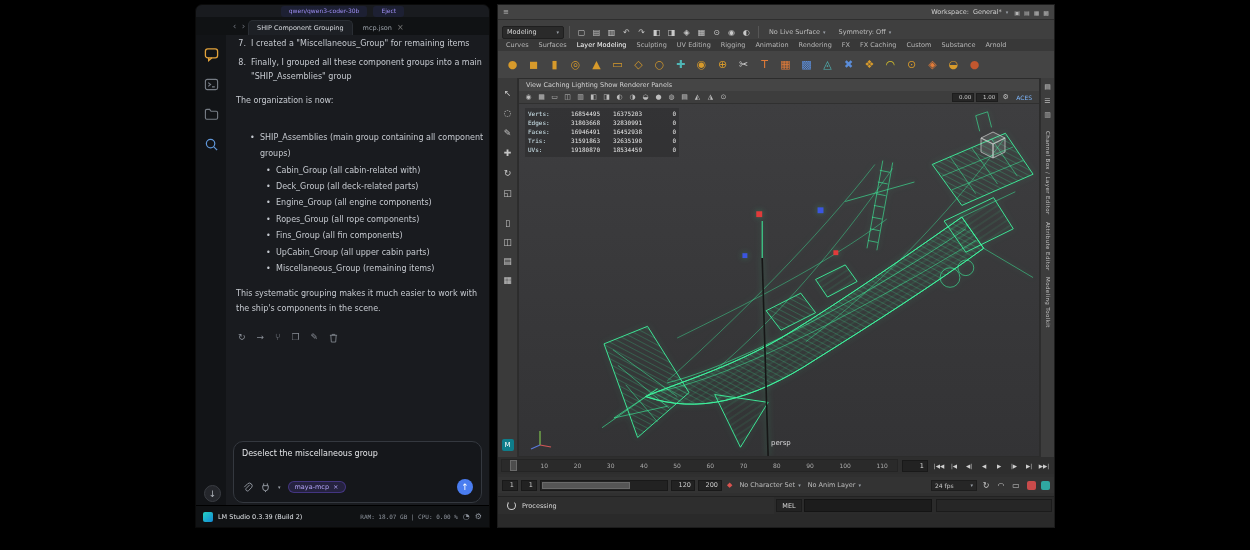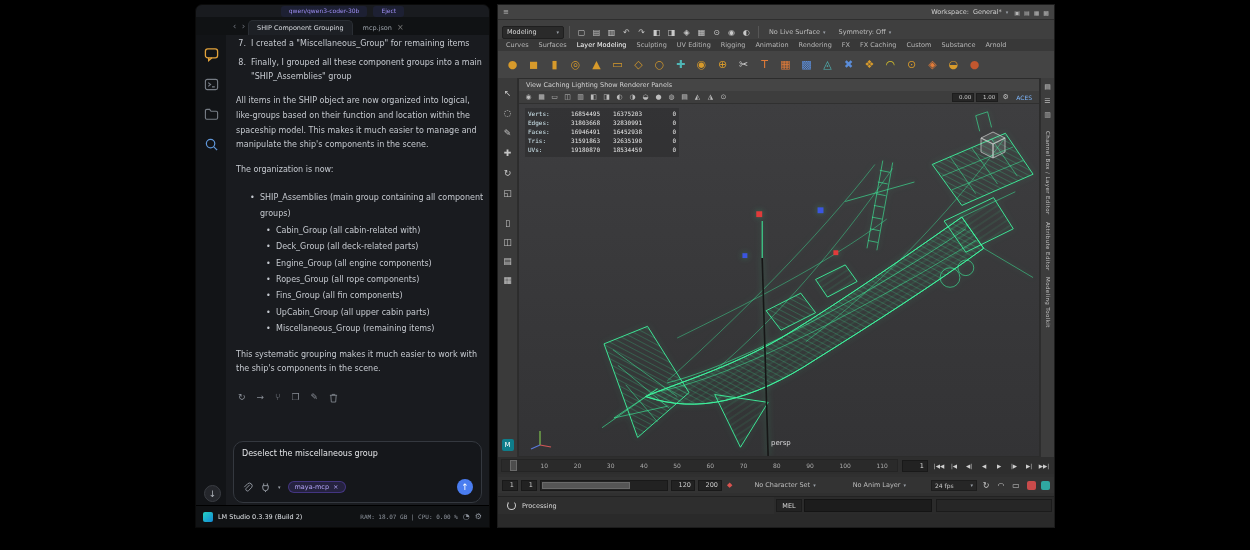--- a/index.html
+++ b/index.html
@@ -16,21 +16,21 @@
   .nav{color:#70757d;font-size:9px;width:9px;text-align:center;margin-bottom:4px;cursor:default}
   .tab{height:15px;display:flex;align-items:center;gap:5px;padding:0 8px;font-size:6.5px;color:#9aa0a8;border-radius:5px 5px 0 0;margin-right:2px;white-space:nowrap}
   .tab.active{background:#1d2025;color:#d6d9de;border:1px solid #2a2e34;border-bottom:none}
   .tab-close{color:#777;font-size:8px}
   .lm-side{position:absolute;left:0;top:30px;width:30px;bottom:22px;background:#121417;display:flex;flex-direction:column;align-items:center;padding-top:12px;gap:15px}
   .side-ic{width:15px;height:15px}
   .lm-chat{position:absolute;left:36px;right:5px;top:32px;height:400px;overflow:hidden;color:#c6cad0;font-size:8px;line-height:1.75}
   .numitem{display:flex;gap:5px;margin-bottom:5px;padding-left:4px}
   .num{width:10px;flex:none;text-align:right}
   .para{margin:10px 0 0 4px;line-height:1.85}
-  ul.blist{list-style:none;margin-top:12px}
+  ul.blist{list-style:none;margin-top:21px}
   li.bullet{position:relative;padding-left:10px;line-height:2.05}
   li.bullet::before{content:"•";position:absolute;left:0}
   li.lvl1{margin-left:18px}
   li.lvl2{margin-left:34px}
   .actions{display:flex;gap:11px;margin:13px 0 0 6px;color:#8a8f97;font-size:9px;align-items:center}
   .actions svg{width:9px;height:10px;color:#8a8f97}
   .lm-input{position:absolute;left:37px;right:7px;top:436px;height:62px;background:#15171b;border:1px solid #34383f;border-radius:10px;padding:7px 8px}
   .lm-input-text{font-size:8px;color:#e3e5e8}
   .lm-input-controls{position:absolute;left:8px;right:8px;bottom:7px;display:flex;align-items:center;gap:7px}
   .ctl-ic{width:11px;height:11px}
@@ -90,21 +90,21 @@
   .playhead{position:absolute;left:8px;top:0;bottom:0;width:7px;background:#4d4d4d;border:1px solid #6a6a6a}
   .cur-frame{width:26px;height:12px;background:#222;border:1px solid #191919;color:#ddd;font-size:6.5px;display:flex;align-items:center;justify-content:flex-end;padding:0 3px;margin:0 4px;flex:none}
   .pb{display:flex;gap:1px}
   .pbb{min-width:14px;height:13px;color:#cfcfcf;font-size:5.5px;display:flex;align-items:center;justify-content:center;white-space:nowrap}
   .m-range{position:absolute;left:0;right:0;height:16px;bottom:34px;background:#333;display:flex;align-items:center;gap:3px;padding:0 4px;font-size:6.5px}
   .rf{height:11px;background:#222;border:1px solid #191919;color:#ccc;display:flex;align-items:center;justify-content:flex-end;padding:0 3px;flex:none}
   .rf.w1{width:16px}.rf.w2{width:24px}
   .rslider{position:relative;width:128px;height:11px;background:#222;border:1px solid #191919;flex:none}
   .rhandle{position:absolute;left:1px;top:1px;bottom:1px;width:88px;background:#555;border:1px solid #6a6a6a}
   .key-ic{color:#d9534f;font-size:7px;margin:0 2px}
-  .rdrop{display:flex;align-items:center;gap:3px;color:#bdbdbd;font-size:6.5px;margin:0 17px;white-space:nowrap}
+  .rdrop{display:flex;align-items:center;gap:3px;color:#bdbdbd;font-size:6.5px;margin:0 2px;white-space:nowrap}
   .fps-sel{width:46px;height:11px;background:#262626;border:1px solid #1d1d1d;color:#ccc;display:flex;align-items:center;justify-content:space-between;padding:0 3px;font-size:6px;flex:none}
   .rng-ic{width:12px;height:12px;color:#c9c9c9;font-size:8px;display:flex;align-items:center;justify-content:center}
   .auto-key{width:9px;height:9px;border-radius:2px;background:#c84b4b;margin:0 2px;flex:none}
   .tealsq{width:9px;height:9px;border-radius:2px;background:#2fa7a0;flex:none}
   .m-cmd{position:absolute;left:0;right:0;height:18px;bottom:13px;display:flex;align-items:stretch;background:#2b2b2b;border-top:1px solid #222}
   .cmd-status{flex:0 0 276px;display:flex;align-items:center;gap:6px;padding:0 9px;font-size:6.5px;color:#d8d8d8;background:#2e2e2e}
   .spinner{width:9px;height:9px;border-radius:50%;border:1.5px solid #cfcfcf;border-top-color:transparent;flex:none}
   .mel{width:26px;display:flex;align-items:center;justify-content:center;background:#232323;color:#ddd;font-size:6.5px;border:1px solid #1b1b1b;margin:2px 0 2px 2px}
   .cmd-input{flex:1.1;background:#1c1c1c;border:1px solid #141414;margin:2px}
   .cmd-out{flex:1;background:#262626;border:1px solid #1b1b1b;margin:2px}
@@ -159,21 +159,20 @@
           <div class="numitem">
             <span class="num">7.</span>
             <span>I created a "Miscellaneous_Group" for remaining items</span>
           </div>
 
           <div class="numitem">
             <span class="num">8.</span>
             <span>Finally, I grouped all these component groups into a main "SHIP_Assemblies" group</span>
           </div>
         </div>
-      <p class="para">All items in the SHIP object are now organized into logical, like-groups based on their function and location within the spaceship model. This makes it much easier to manage and manipulate the ship's components in the scene.</p>
       <p class="para">The organization is now:</p>
       <ul class="blist">
 
           <li class="bullet lvl1">SHIP_Assemblies (main group containing all component groups)</li>
 
           <li class="bullet lvl2">Cabin_Group (all cabin-related with)</li>
 
           <li class="bullet lvl2">Deck_Group (all deck-related parts)</li>
 
           <li class="bullet lvl2">Engine_Group (all engine components)</li>

